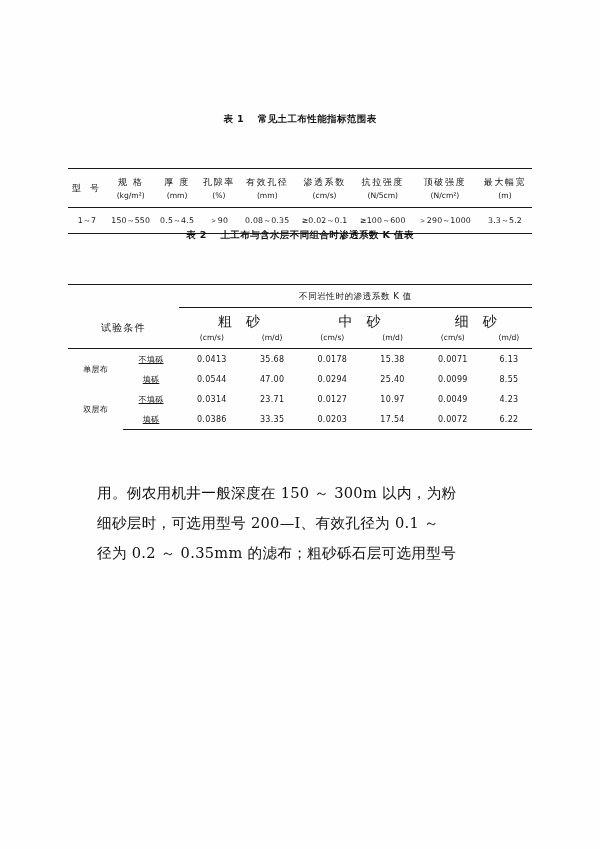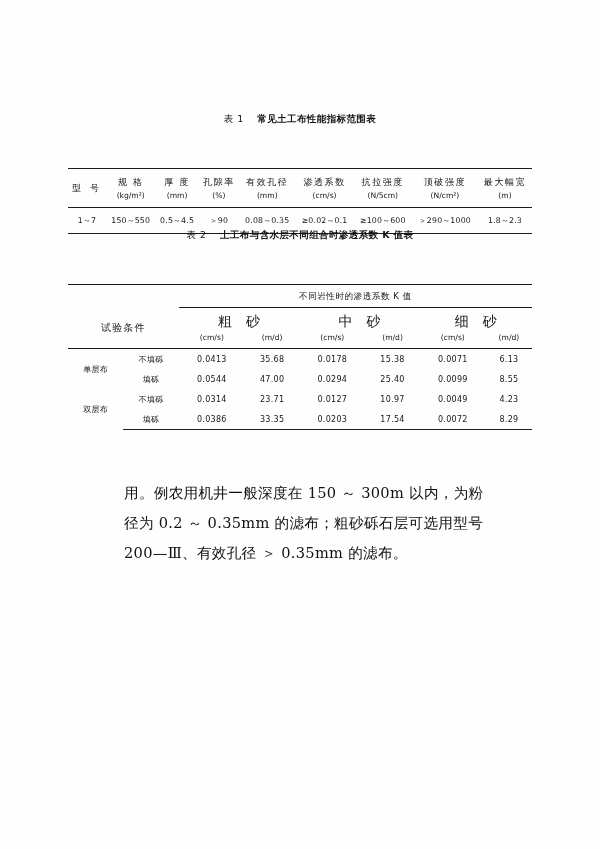--- a/index.html
+++ b/index.html
@@ -34,21 +34,21 @@
     text-align: center;
     font-size: 9.5px;
     font-weight: 700;
     letter-spacing: 0.4px;
     margin-bottom: 5px;
     color: #141414;
     white-space: nowrap;
   }
   .tbl-caption .cap-num {
     margin-right: 10px;
-    font-weight: 400;
+    font-weight: 700;
   }
 
   table.doc {
     width: 100%;
     border-collapse: collapse;
     font-size: 8.2px;
     color: #161616;
     margin-top: 42px;
   }
   table.doc td, table.doc th {
@@ -115,32 +115,33 @@
   }
   .t2-rowlabel {
     font-weight: 700;
     font-size: 8.4px;
     letter-spacing: 1px;
   }
   .t2-sublabel {
     font-weight: 700;
     font-size: 8.2px;
     letter-spacing: 0.6px;
+    text-decoration: underline;
   }
   .t2-data td {
     font-size: 8px;
     padding-top: 4.5px !important;
     padding-bottom: 4.5px !important;
     letter-spacing: 0.3px;
   }
 
   
   #body-paragraph {
     position: absolute;
-    left: 124px;
+    left: 97px;
     top: 478px;
     width: 396px;
     font-family: "DejaVu Serif", "Liberation Serif", serif;
     font-size: 14.6px;
     line-height: 30px;
     color: #101010;
     letter-spacing: 0.3px;
     text-align: justify;
   }
   #body-paragraph .ln { display: block; white-space: nowrap; }
@@ -181,21 +182,21 @@
       </tr>
       <tr class="rule-mid rule-bot t1-data">
         <td>1～7</td>
         <td>150～550</td>
         <td>0.5～4.5</td>
         <td>＞90</td>
         <td>0.08～0.35</td>
         <td>≥0.02～0.1</td>
         <td>≥100～600</td>
         <td>＞290～1000</td>
-        <td>1.8～2.3</td>
+        <td>3.3～5.2</td>
       </tr>
     </tbody>
       </table>
   </div>
 
   <div class="table-block" id="table2-block">
     <div class="tbl-caption">
       <span class="cap-num">表 2</span>
       <span>土工布与含水层不同组合时渗透系数 K 值表</span>
     </div>
@@ -250,25 +251,25 @@
         <td>0.0049</td>
         <td>4.23</td>
       </tr>
       <tr class="rule-bot t2-data">
         <td class="t2-sublabel">填砾</td>
         <td>0.0386</td>
         <td>33.35</td>
         <td>0.0203</td>
         <td>17.54</td>
         <td>0.0072</td>
-        <td>8.29</td>
+        <td>6.22</td>
       </tr>
     </tbody>
       </table>
   </div>
 
   <div id="body-paragraph">
     <span class="ln">用。例农用机井一般深度在 150 ～ 300m 以内，为粉</span>
+    <span class="ln">细砂层时，可选用型号 200—Ⅰ、有效孔径为 0.1 ～</span>
     <span class="ln">径为 0.2 ～ 0.35mm 的滤布；粗砂砾石层可选用型号</span>
-    <span class="ln">200—Ⅲ、有效孔径 ＞ 0.35mm 的滤布。</span>
   </div>
 
 </div>
 
 </body></html>

